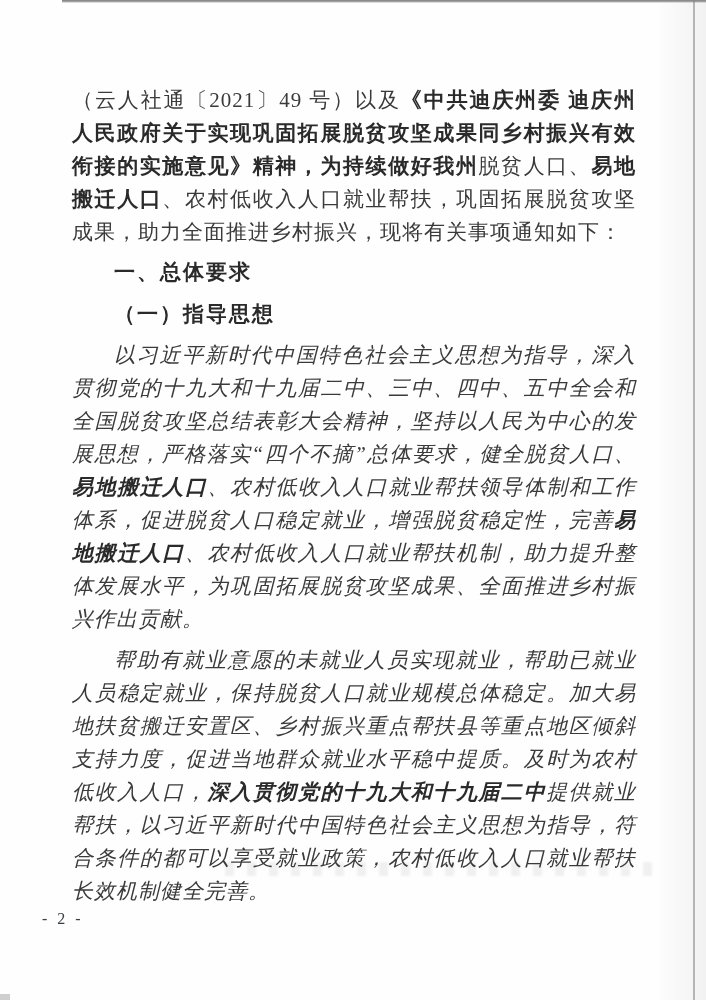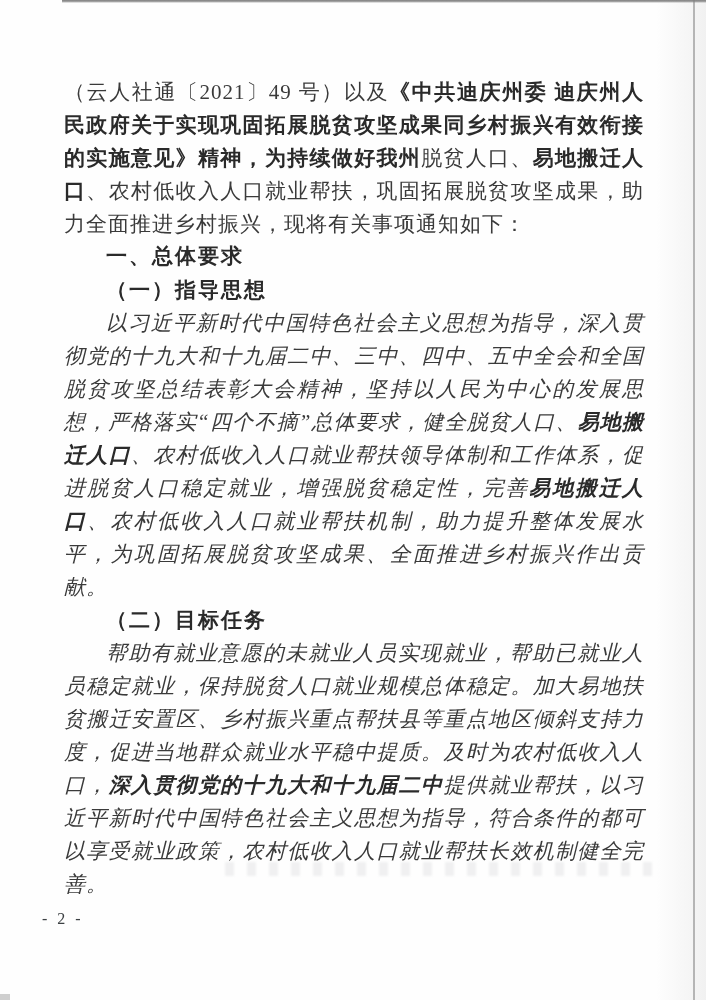--- a/index.html
+++ b/index.html
@@ -55,21 +55,21 @@
     position: absolute;
     left: 64px;
     top: 76px;
     width: 580px;
     font-size: 21px;
     line-height: 33px;
     letter-spacing: 1px;
     color: #3a3a3a;
     text-align: justify;
   }
-  .content p { margin: 0; }
+  .content p { margin: 8px; }
   .content p.indent { text-indent: 2em; font-style: italic; }
   .content p.heading1 {
     font-indent: 2em;
     text-indent: 2em;
     font-weight: bold;
     color: #232323;
     font-family: Liberation Mono, monospace;
     letter-spacing: 2px;
   }
   .content p.heading2 {
@@ -101,18 +101,17 @@
   <div class="edge-right-band"></div>
   <div class="edge-right-line"></div>
   <div class="ghost-smudge"></div>
   <div class="corner-mark"></div>
 
   <div class="content">
       <p class="paragraph"><span>（云人社通〔2021〕49 号）以及</span><span class="bold">《中共迪庆州委 迪庆州人民政府关于实现巩固拓展脱贫攻坚成果同乡村振兴有效衔接的实施意见》精神，为持续做好我州</span><span>脱贫人口、</span><span class="bold">易地搬迁人口</span><span>、农村低收入人口就业帮扶，巩固拓展脱贫攻坚成果，助力全面推进乡村振兴，现将有关事项通知如下：</span></p>
       <p class="heading1"><span class="bold">一、总体要求</span></p>
       <p class="heading2"><span class="bold">（一）指导思想</span></p>
       <p class="paragraph indent"><span>以习近平新时代中国特色社会主义思想为指导，深入贯彻党的十九大和十九届二中、三中、四中、五中全会和全国脱贫攻坚总结表彰大会精神，坚持以人民为中心的发展思想，严格落实“四个不摘”总体要求，健全脱贫人口、</span><span class="bold">易地搬迁人口</span><span>、农村低收入人口就业帮扶领导体制和工作体系，促进脱贫人口稳定就业，增强脱贫稳定性，完善</span><span class="bold">易地搬迁人口</span><span>、农村低收入人口就业帮扶机制，助力提升整体发展水平，为巩固拓展脱贫攻坚成果、全面推进乡村振兴作出贡献。</span></p>
-      <p class="heading2"><span class="bold">（二）目标任务</span></p>
       <p class="paragraph indent"><span>帮助有就业意愿的未就业人员实现就业，帮助已就业人员稳定就业，保持脱贫人口就业规模总体稳定。加大易地扶贫搬迁安置区、乡村振兴重点帮扶县等重点地区倾斜支持力度，促进当地群众就业水平稳中提质。及时为农村低收入人口，</span><span class="bold">深入贯彻党的十九大和十九届二中</span><span>提供就业帮扶，以习近平新时代中国特色社会主义思想为指导，符合条件的都可以享受就业政策，农村低收入人口就业帮扶长效机制健全完善。</span></p>
     </div>
 
   <div class="page-number">- 2 -</div>
 </div>
 
 </body></html>

